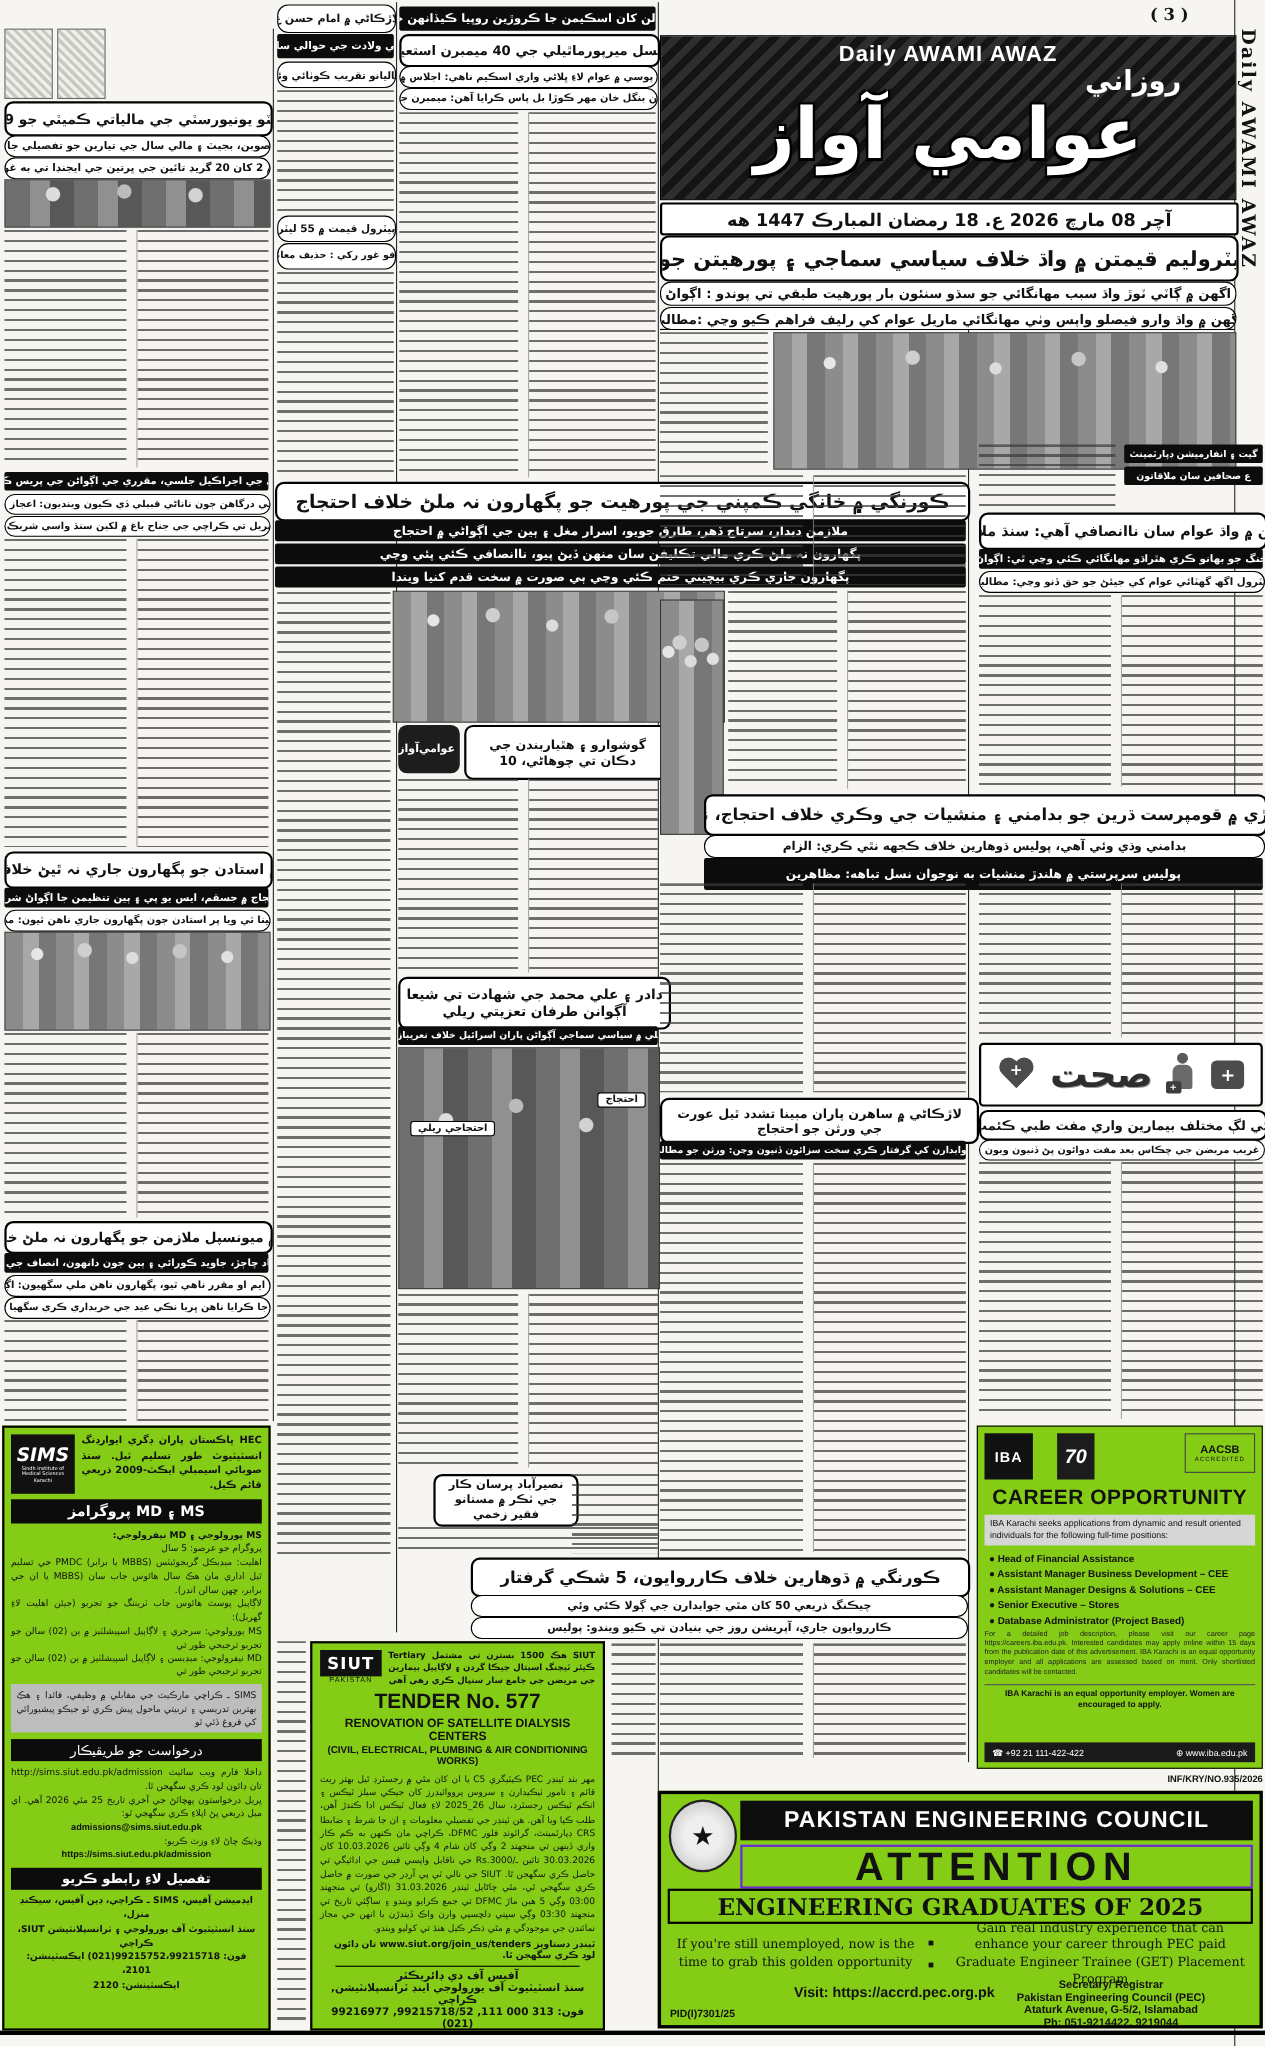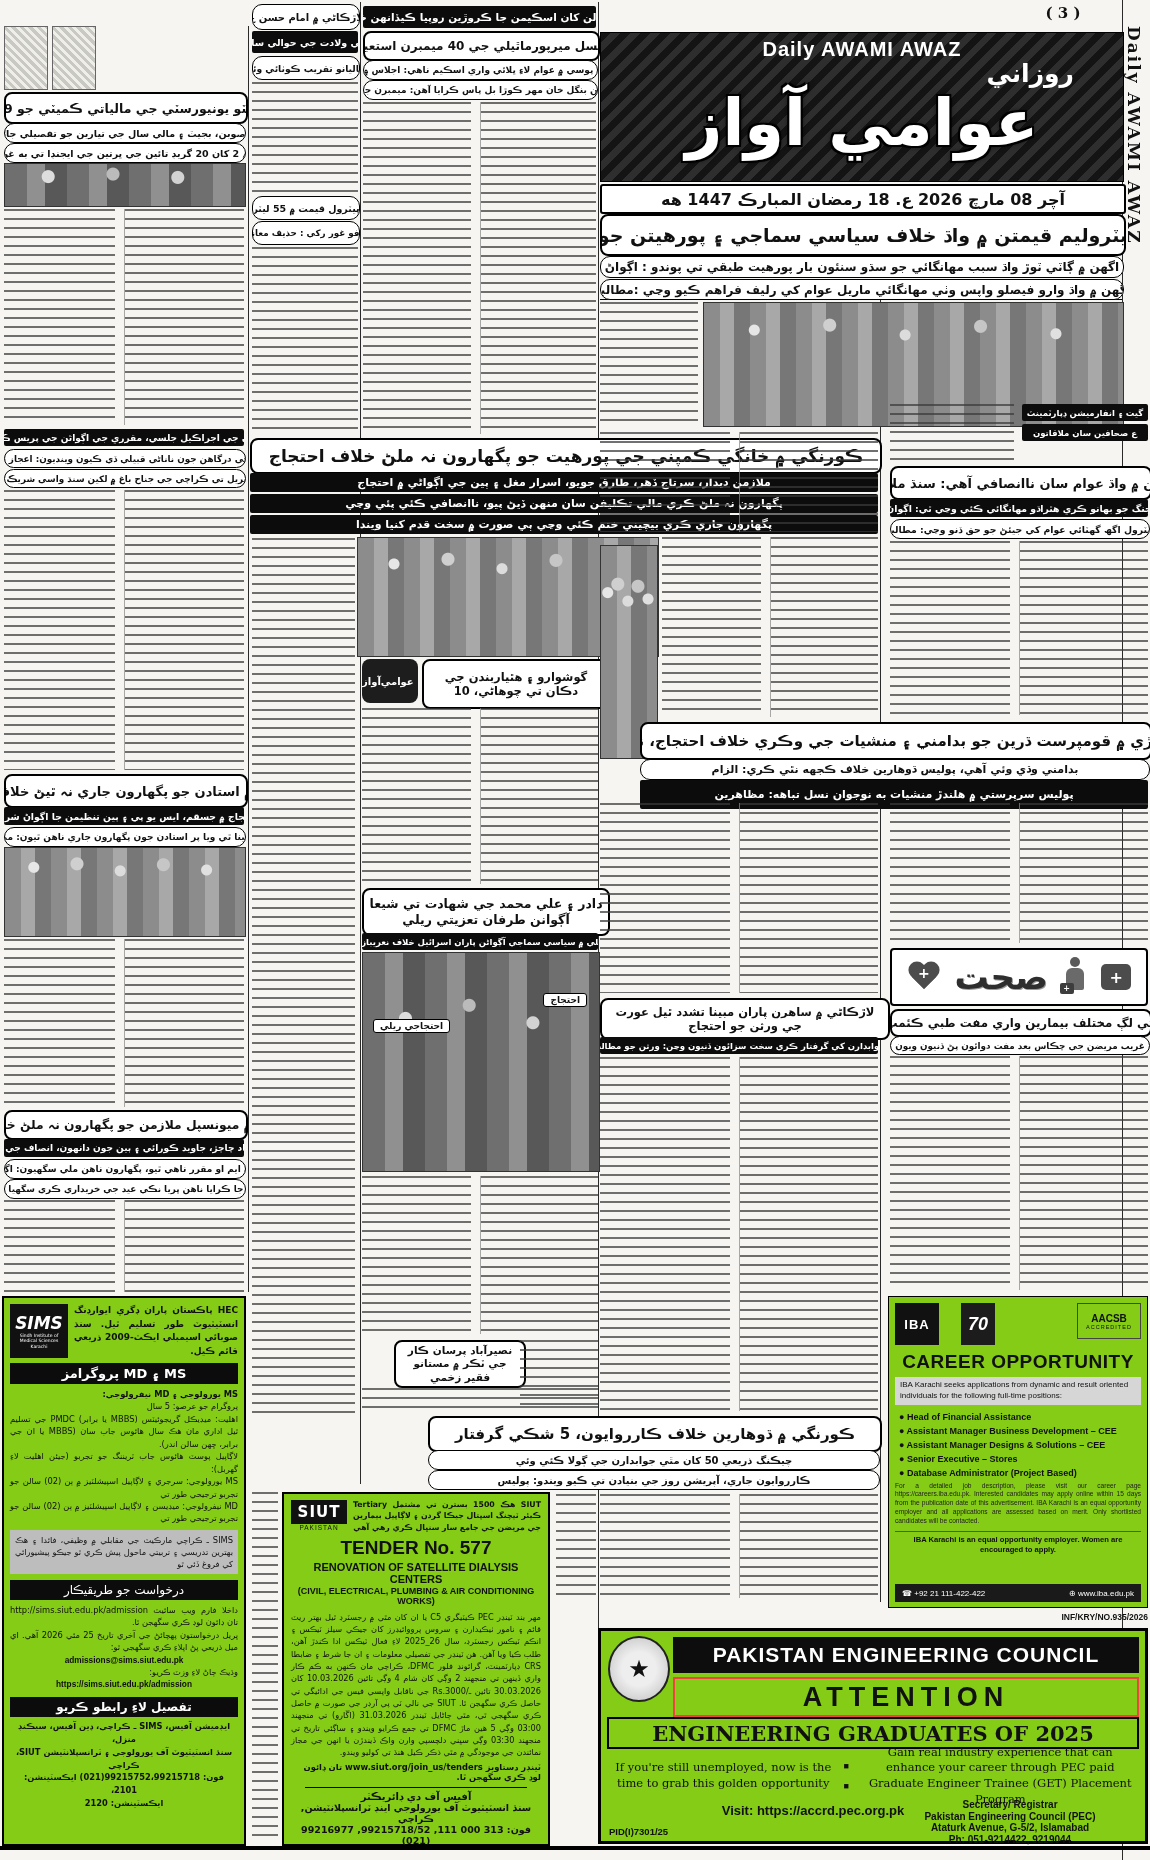--- a/index.html
+++ b/index.html
@@ -290,22 +290,22 @@
     <span><span>⊕</span> <span>www.iba.edu.pk</span></span>
   </div>
 </div>
 <div class="abs eng" style="left:960px;top:1612px;width:188px;text-align:right;font-size:8.5px;font-weight:bold">INF/KRY/NO.935/2026</div>
 
 <div class="adbox eng" style="left:598px;top:1628px;width:550px;height:216px;box-sizing:border-box;border-width:3px">
   <div style="position:absolute;left:7px;top:5px;width:58px;height:62px;border:2px solid #222;border-radius:50%;
               display:flex;align-items:center;justify-content:center;background:radial-gradient(circle,#eee 40%,#bbb);font-size:24px">★</div>
   <div style="position:absolute;left:72px;top:6px;right:6px;height:36px;background:#0d0d0d;color:#fff;
               display:flex;align-items:center;justify-content:center;font-weight:bold;font-size:21px;letter-spacing:1px">PAKISTAN ENGINEERING COUNCIL</div>
-  <div style="position:absolute;left:72px;top:46px;right:6px;height:36px;border:2px solid #ef4444;
-              display:flex;align-items:center;justify-content:center;font-weight:bold;font-size:27px;letter-spacing:6px">ATTENTION</div>
+  <div style="position:absolute;left:72px;top:46px;right:6px;height:36px;border:2px solid #6d28d9;
+              display:flex;align-items:center;justify-content:center;font-weight:bold;font-size:36px;letter-spacing:6px">ATTENTION</div>
   <div class="serif" style="position:absolute;left:6px;top:86px;right:6px;height:28px;border:2px solid #000;
               display:flex;align-items:center;justify-content:center;font-weight:bold;font-size:21px">ENGINEERING GRADUATES OF 2025</div>
   <div style="position:absolute;left:10px;top:120px;right:10px;height:50px;display:flex;gap:8px;align-items:center">
     <div class="serif" style="flex:1;font-size:11.5px;text-align:center;line-height:1.35">If you're still unemployed, now is the time to grab this golden opportunity</div>
     <div style="width:14px;display:flex;flex-direction:column;gap:10px;font-size:9px">
       <span>■</span>
       <span>■</span>
     </div>
     <div class="serif" style="flex:1.2;font-size:11.5px;text-align:center;line-height:1.35">Gain real industry experience that can enhance your career through PEC paid Graduate Engineer Trainee (GET) Placement Program</div>
   </div>

